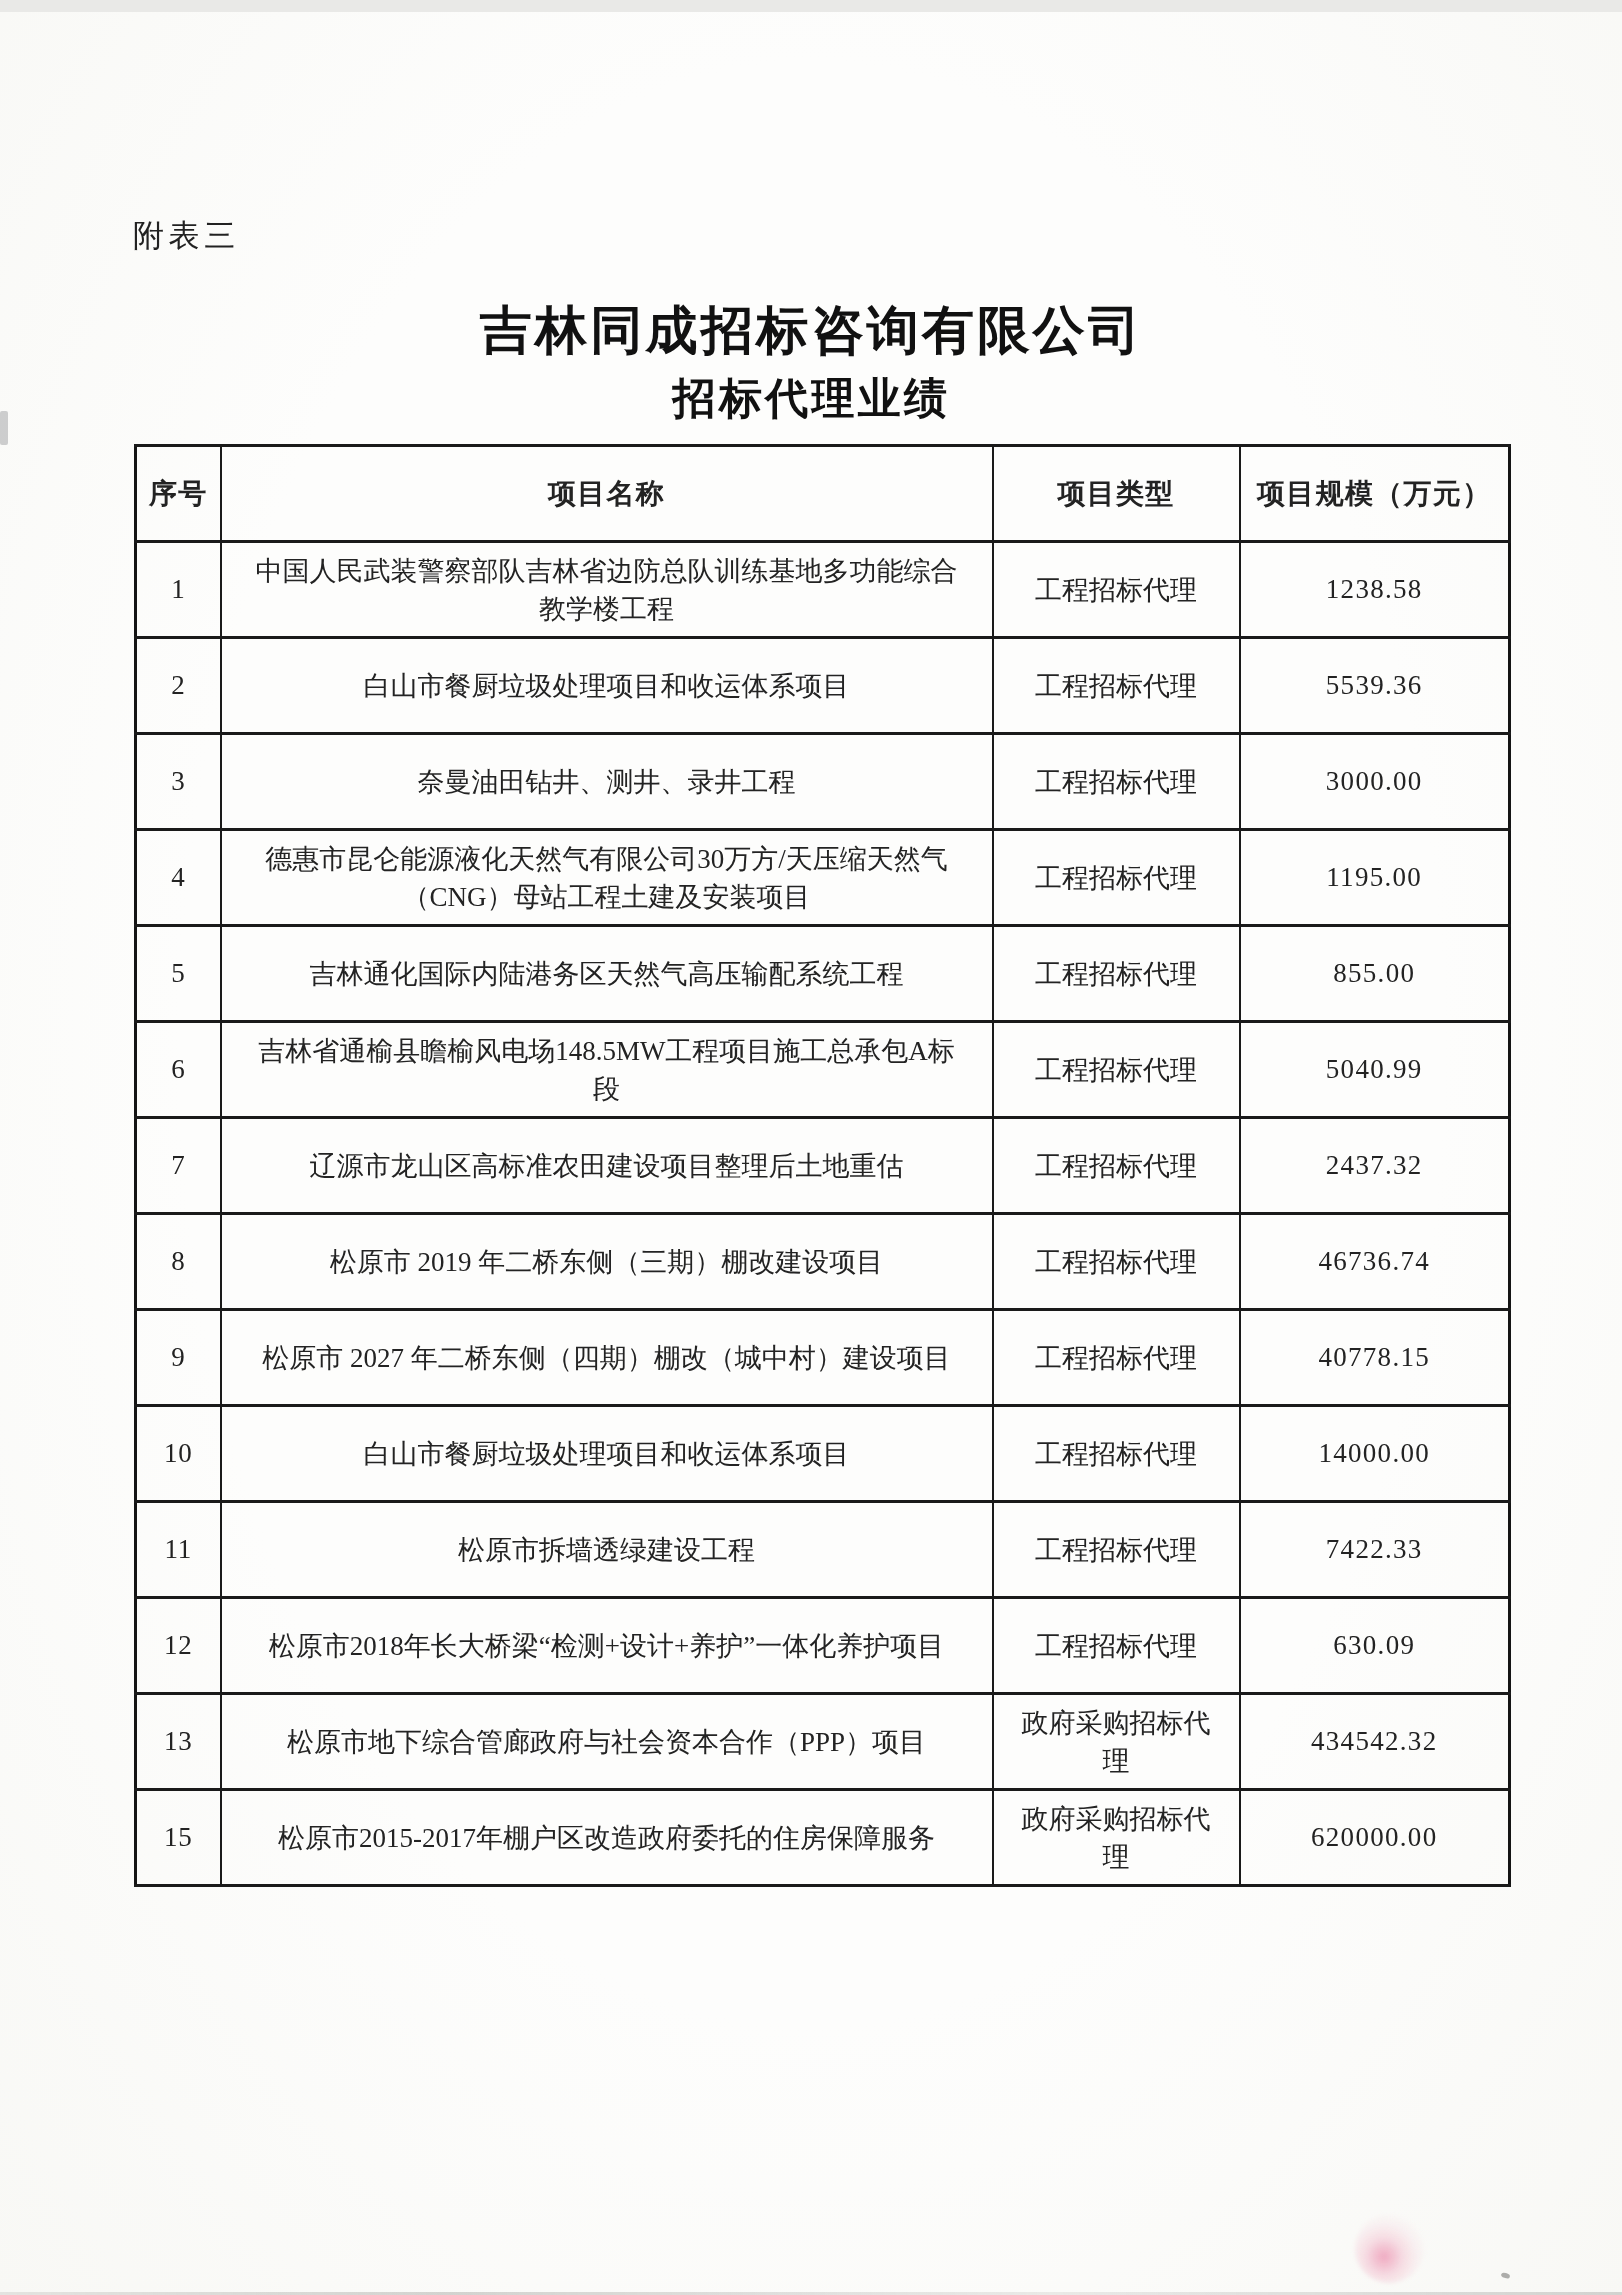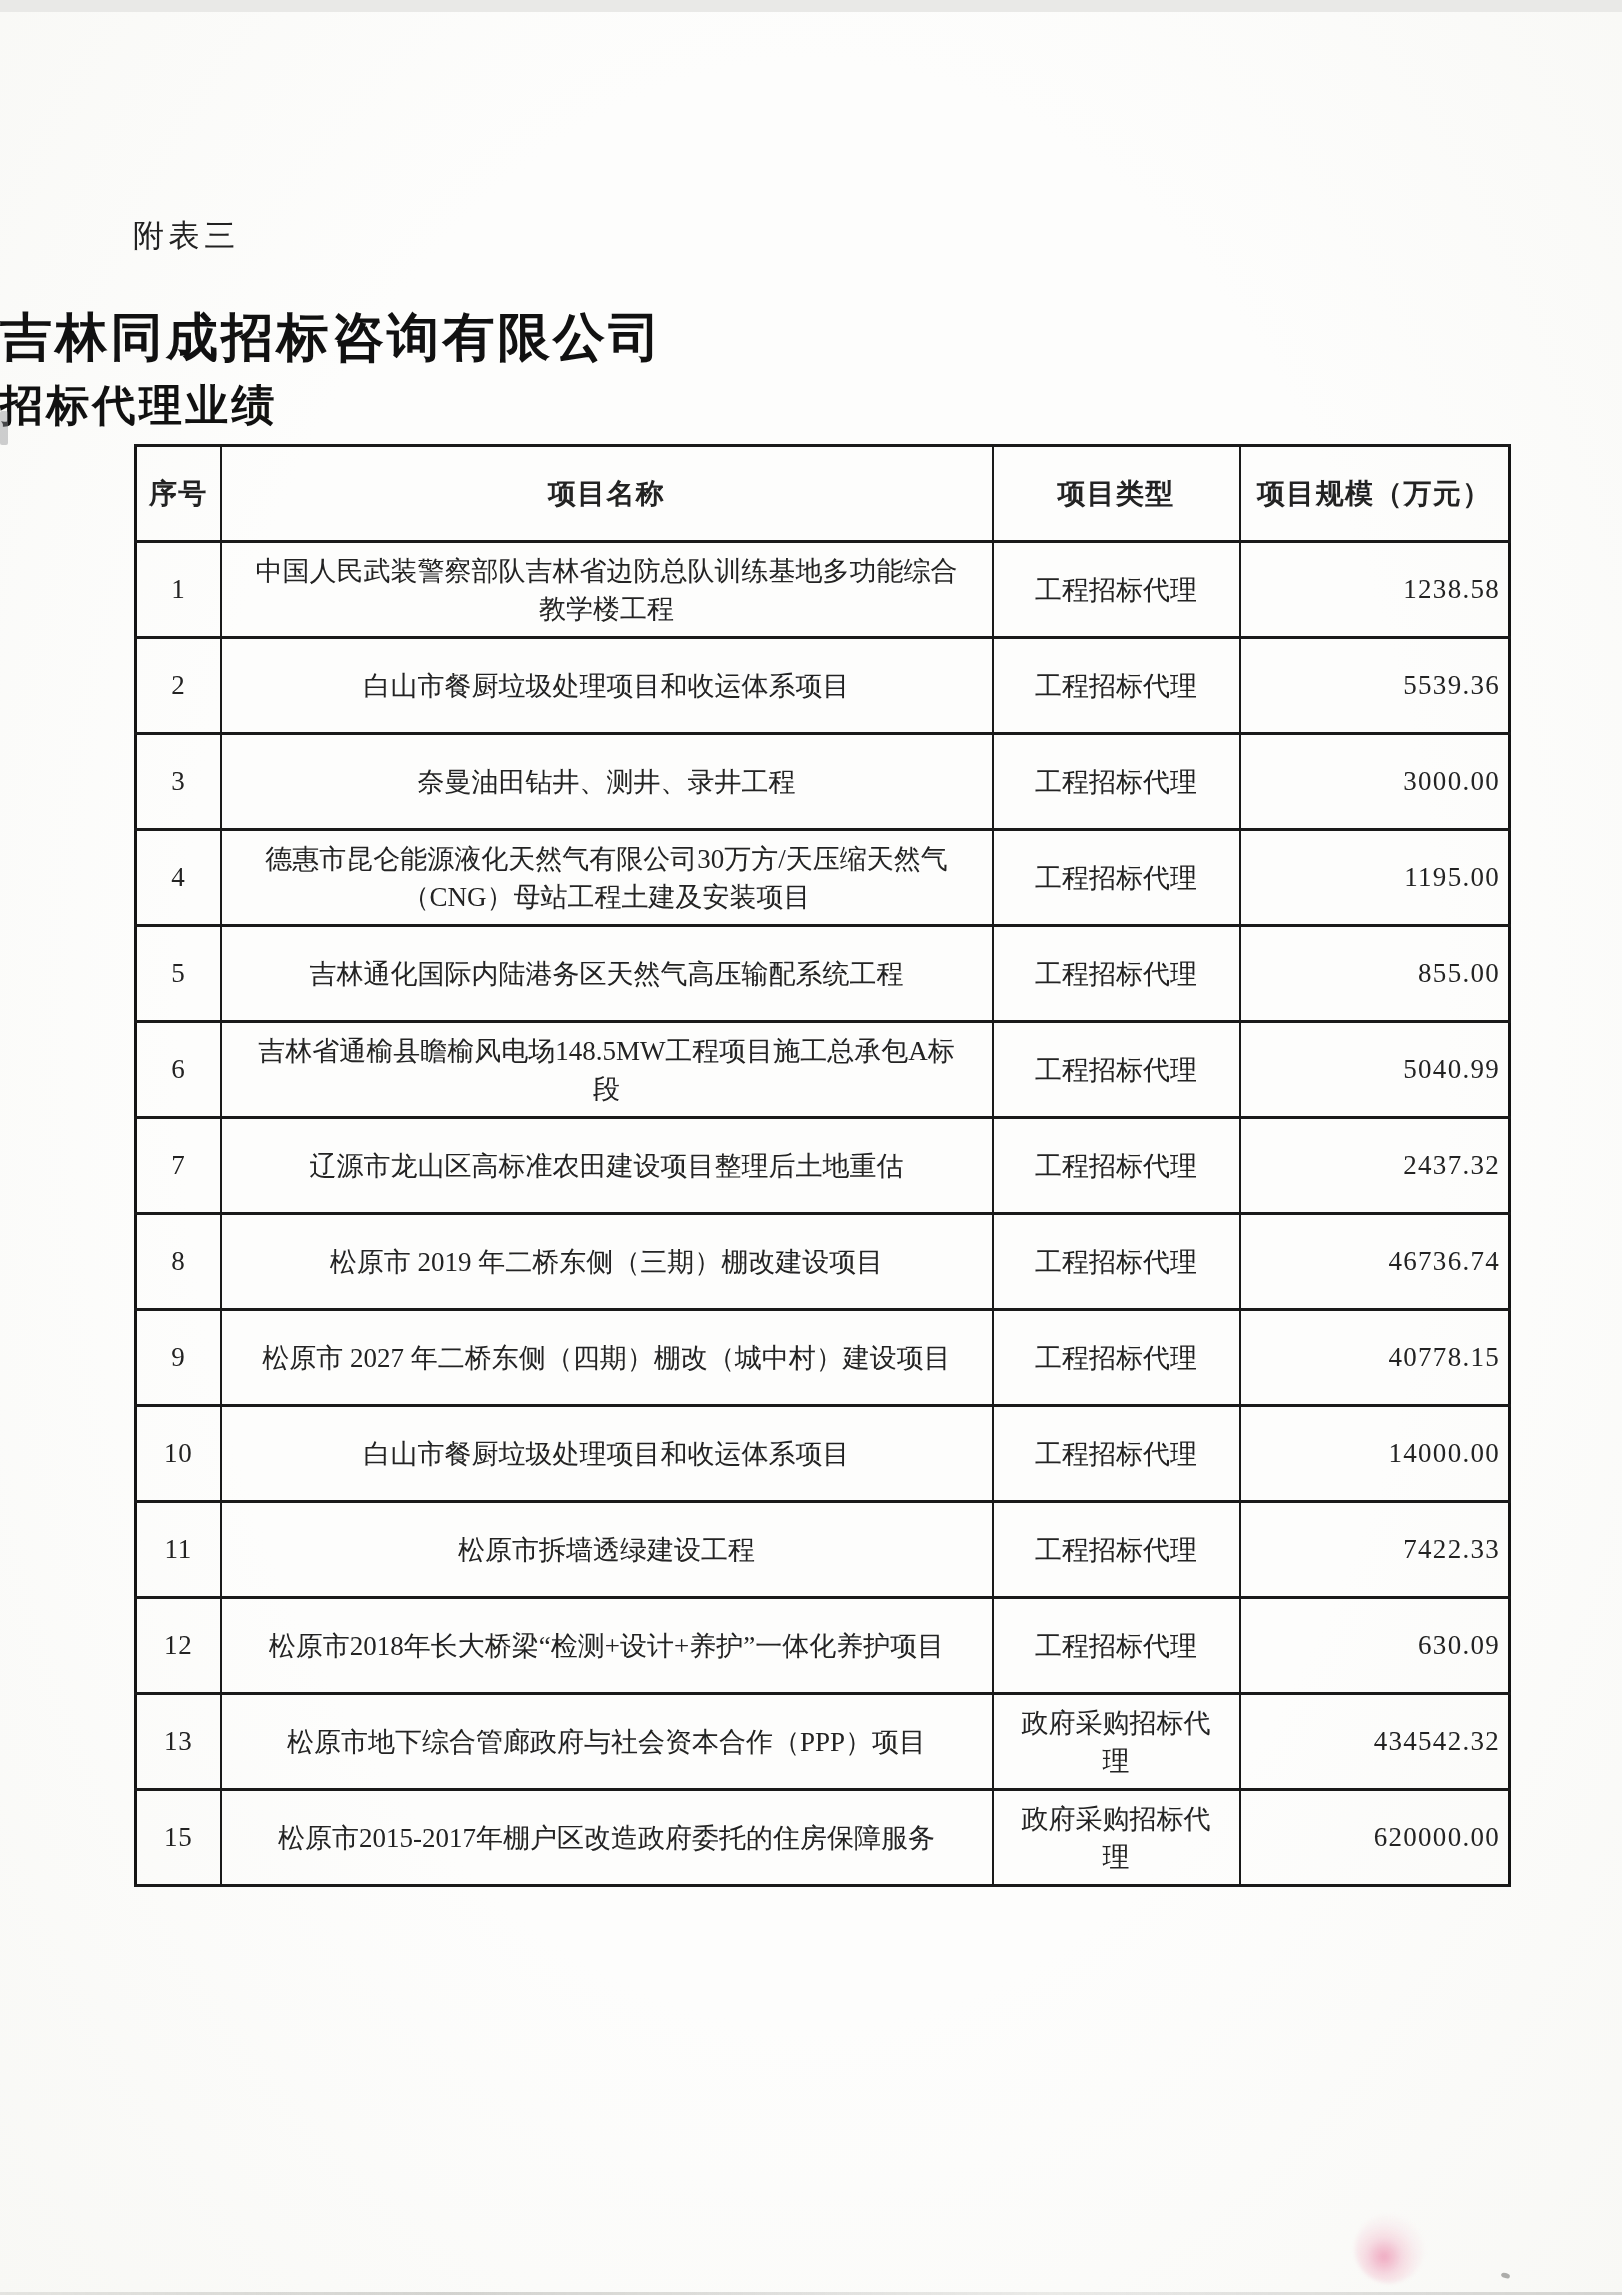--- a/index.html
+++ b/index.html
@@ -20,23 +20,24 @@
     position: absolute;
     left: 133px;
     top: 203px;
     font-size: 31px;
     letter-spacing: 4.6px;
     color: #222;
   }
 
   .title-block {
     position: absolute;
-    top: 291px;
+    top: 284px;
     left: 0;
     width: 100%;
+    text-align: center;
     font-family: "Liberation Sans", "DejaVu Sans", sans-serif;
     font-weight: bold;
     color: #111;
   }
   .title-line1 {
     font-size: 52px;
     line-height: 68px;
     letter-spacing: 3.3px;
   }
   .title-line2 {
@@ -82,21 +83,20 @@
   .perf td.cell-name {
     padding: 5.2px 34px;
     line-height: 38px;
   }
   .perf td.cell-type {
     padding: 5.2px 18.3px;
     line-height: 38px;
   }
   .perf td.cell-scale {
     letter-spacing: 1.3px;
-    text-align: right;
   }
 
   
   .pink-smudge {
     position: absolute;
     left: 1355px;
     top: 2202px;
     width: 69px;
     height: 69px;
     border-radius: 50%;

